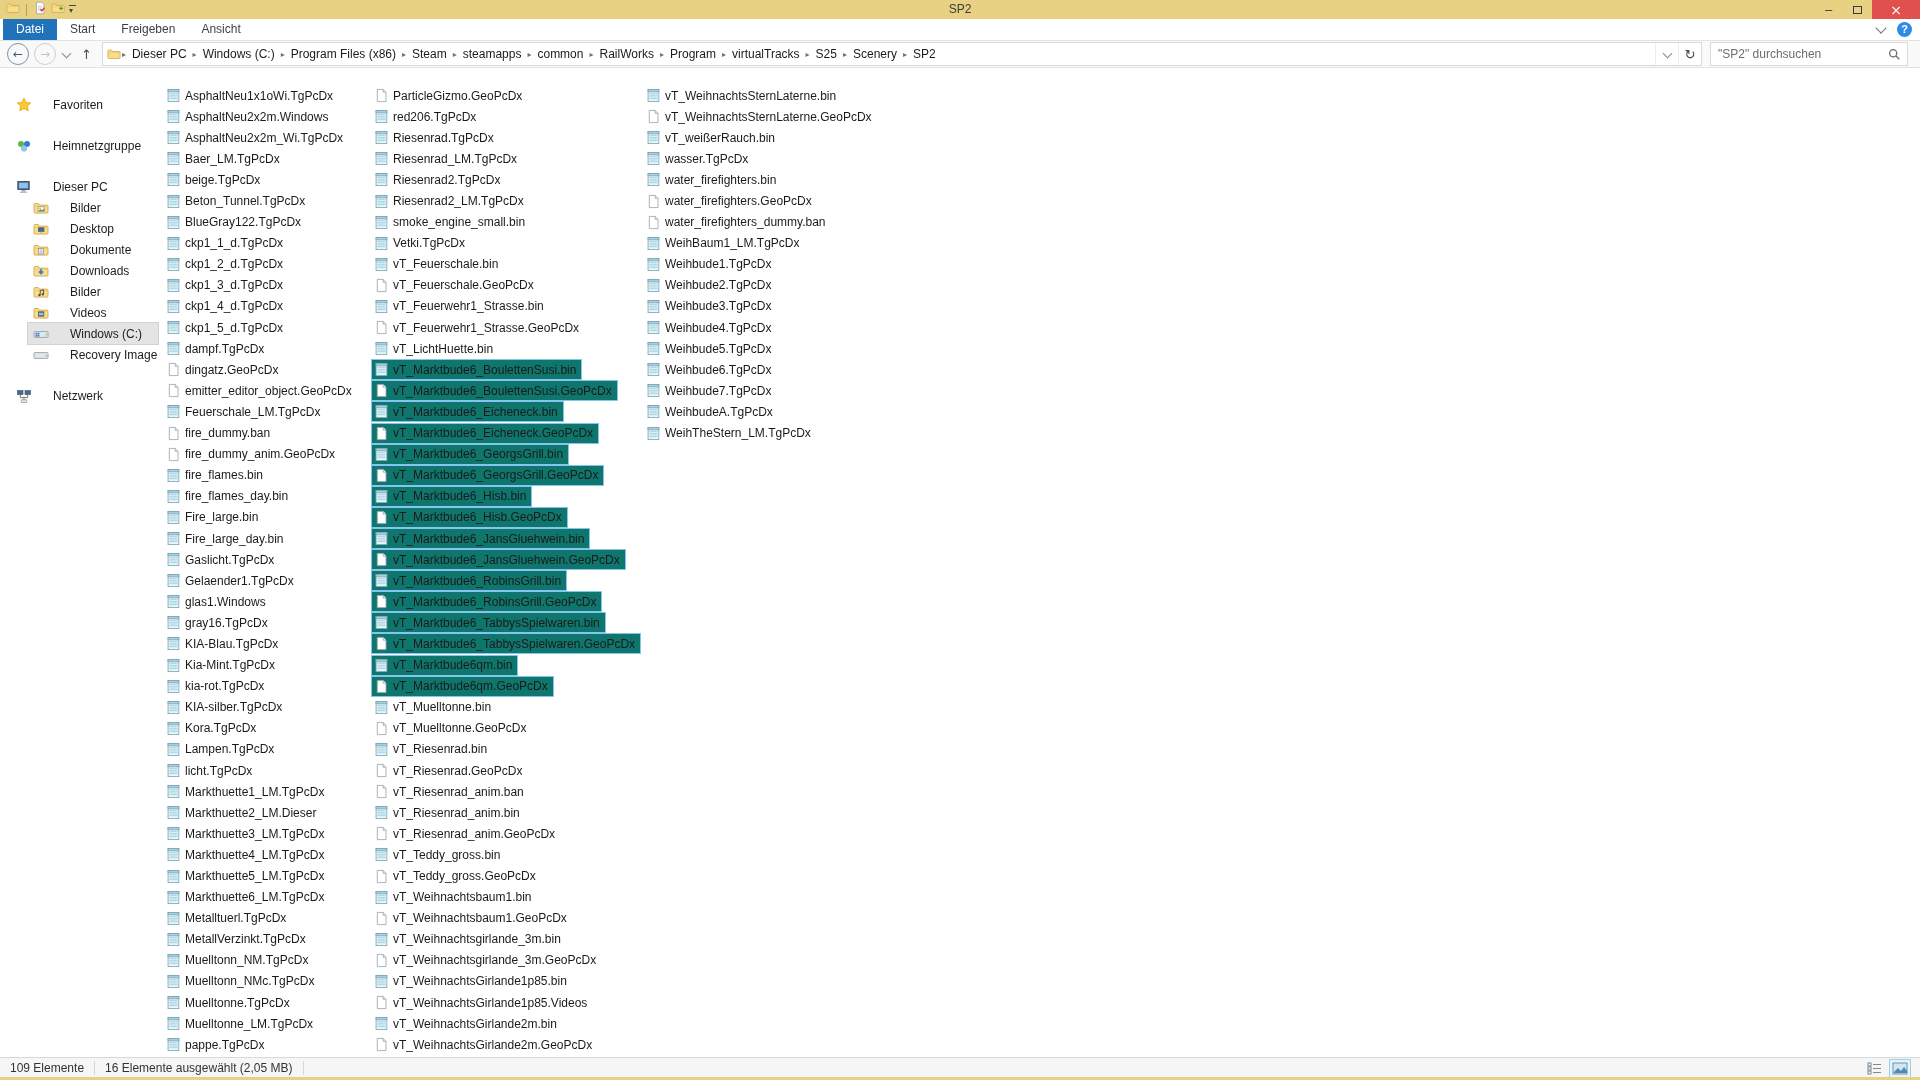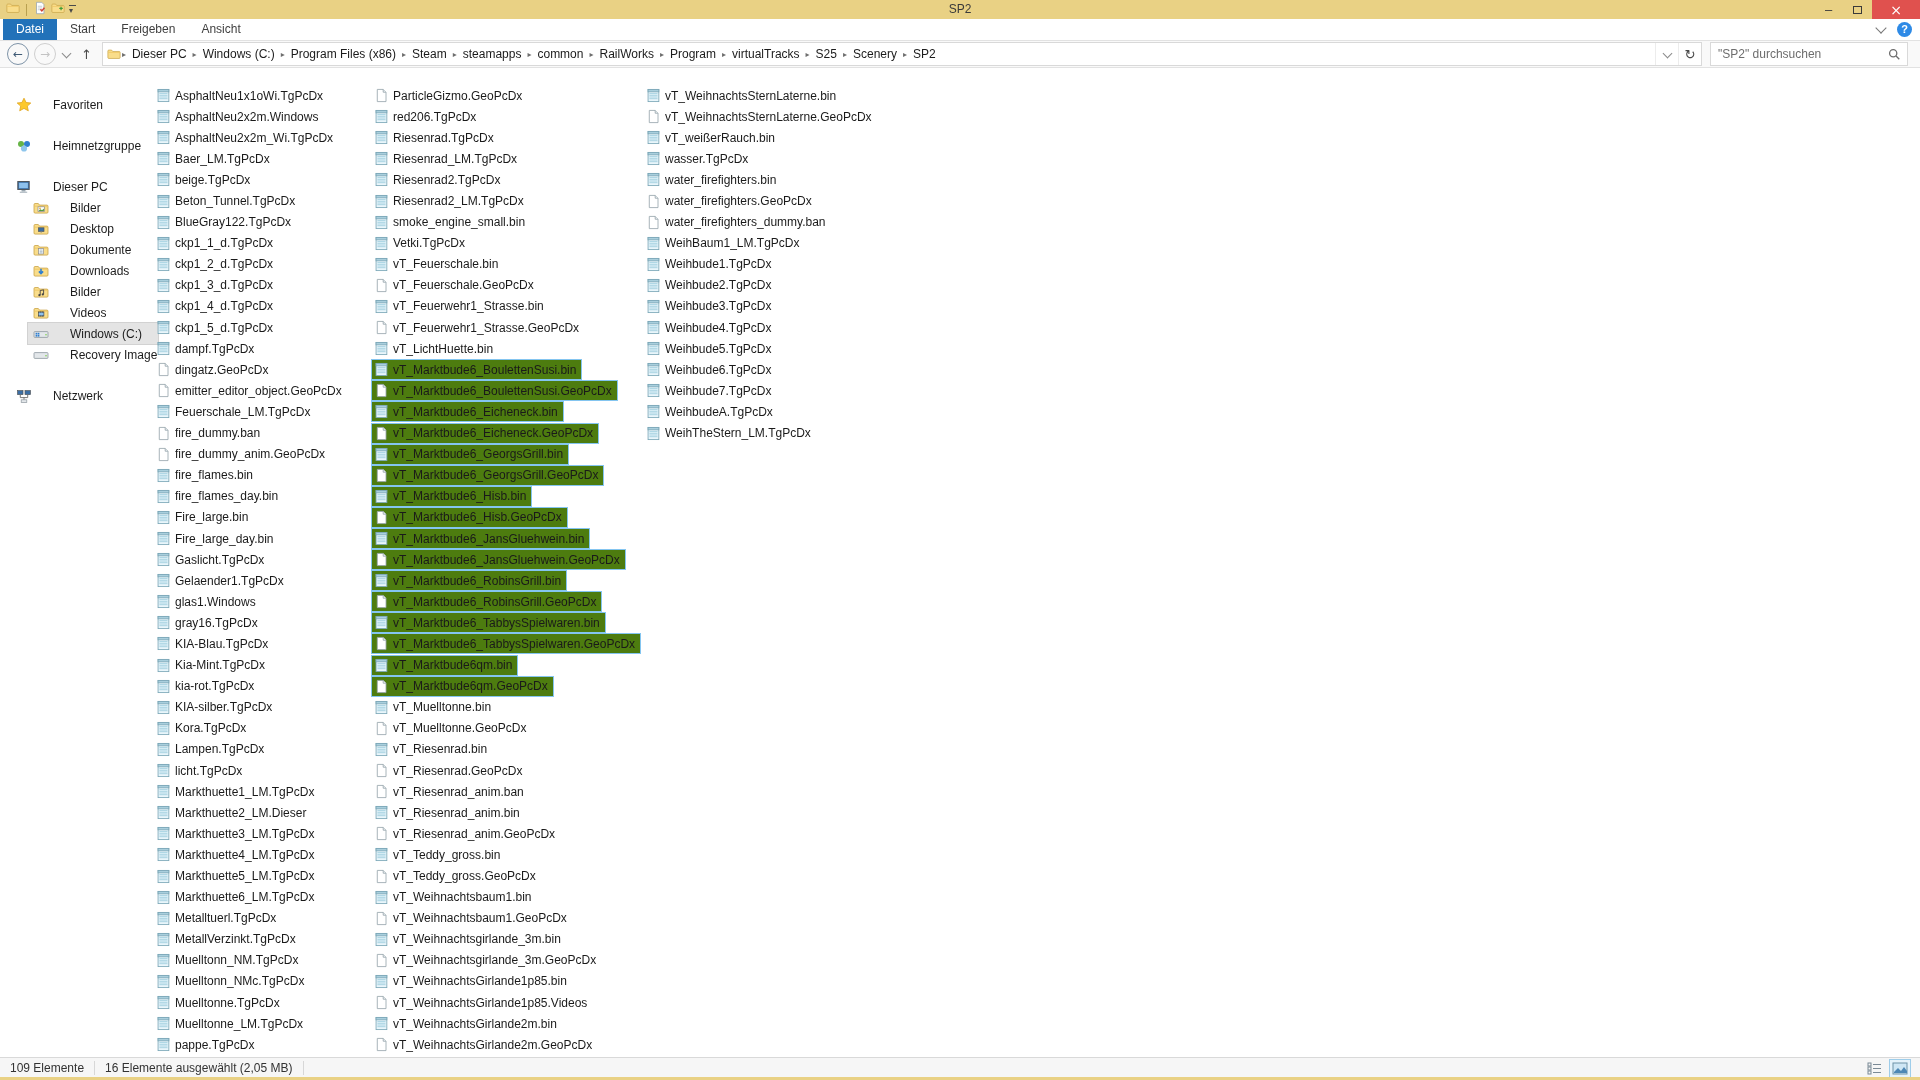--- a/index.html
+++ b/index.html
@@ -56,26 +56,26 @@
   .side-row{height:21px;display:flex;align-items:center;font-size:12px;color:#1c1c1c;white-space:nowrap;}
   .side-row .lbl{margin-left:21px;overflow:hidden;}
   .side-row.group{margin-left:16px;}
   .side-row.child{margin-left:28px;padding-left:5px;}
   .side-row.child.sel{background:#e4e4e4;outline:1px solid #d2d2d2;}
   .side-gap{height:20px;}
   .side-row svg{flex:none;}
 
   
   .fcol{position:absolute;top:85px;}
-  .fcol1{left:153px;width:206px;}
+  .fcol1{left:163px;width:206px;}
   .fcol2{left:371px;width:274px;}
   .fcol3{left:643px;width:242px;}
   .frow{height:21.1px;display:flex;align-items:center;}
   .fwrap{display:inline-flex;align-items:center;height:19px;padding:0 5px 0 2px;border:1px solid transparent;white-space:nowrap;}
-  .frow.selected .fwrap{background:#4d7c0f;border:1px solid #84c5f0;}
+  .frow.selected .fwrap{background:#0f766e;border:1px solid #84c5f0;}
   .fname{font-size:12px;color:#1a1a1a;margin-left:4px;}
   .frow svg{flex:none;}
 
   
   .statusbar{position:absolute;left:0;top:1057px;width:1920px;height:20px;background:#f6f6f6;border-top:1px solid #d9d9d9;display:flex;align-items:center;font-size:12px;color:#333;}
   .statusbar .txt{padding:0 10px;}
   .statusbar .vsep{width:1px;height:14px;background:#d7d7d7;}
   .view-btns{position:absolute;right:10px;display:flex;gap:6px;align-items:center;}
   .view-btn{width:20px;height:17px;display:flex;align-items:center;justify-content:center;}
   .view-btn.active{background:#e5f3fb;outline:1px solid #9ecdea;}

